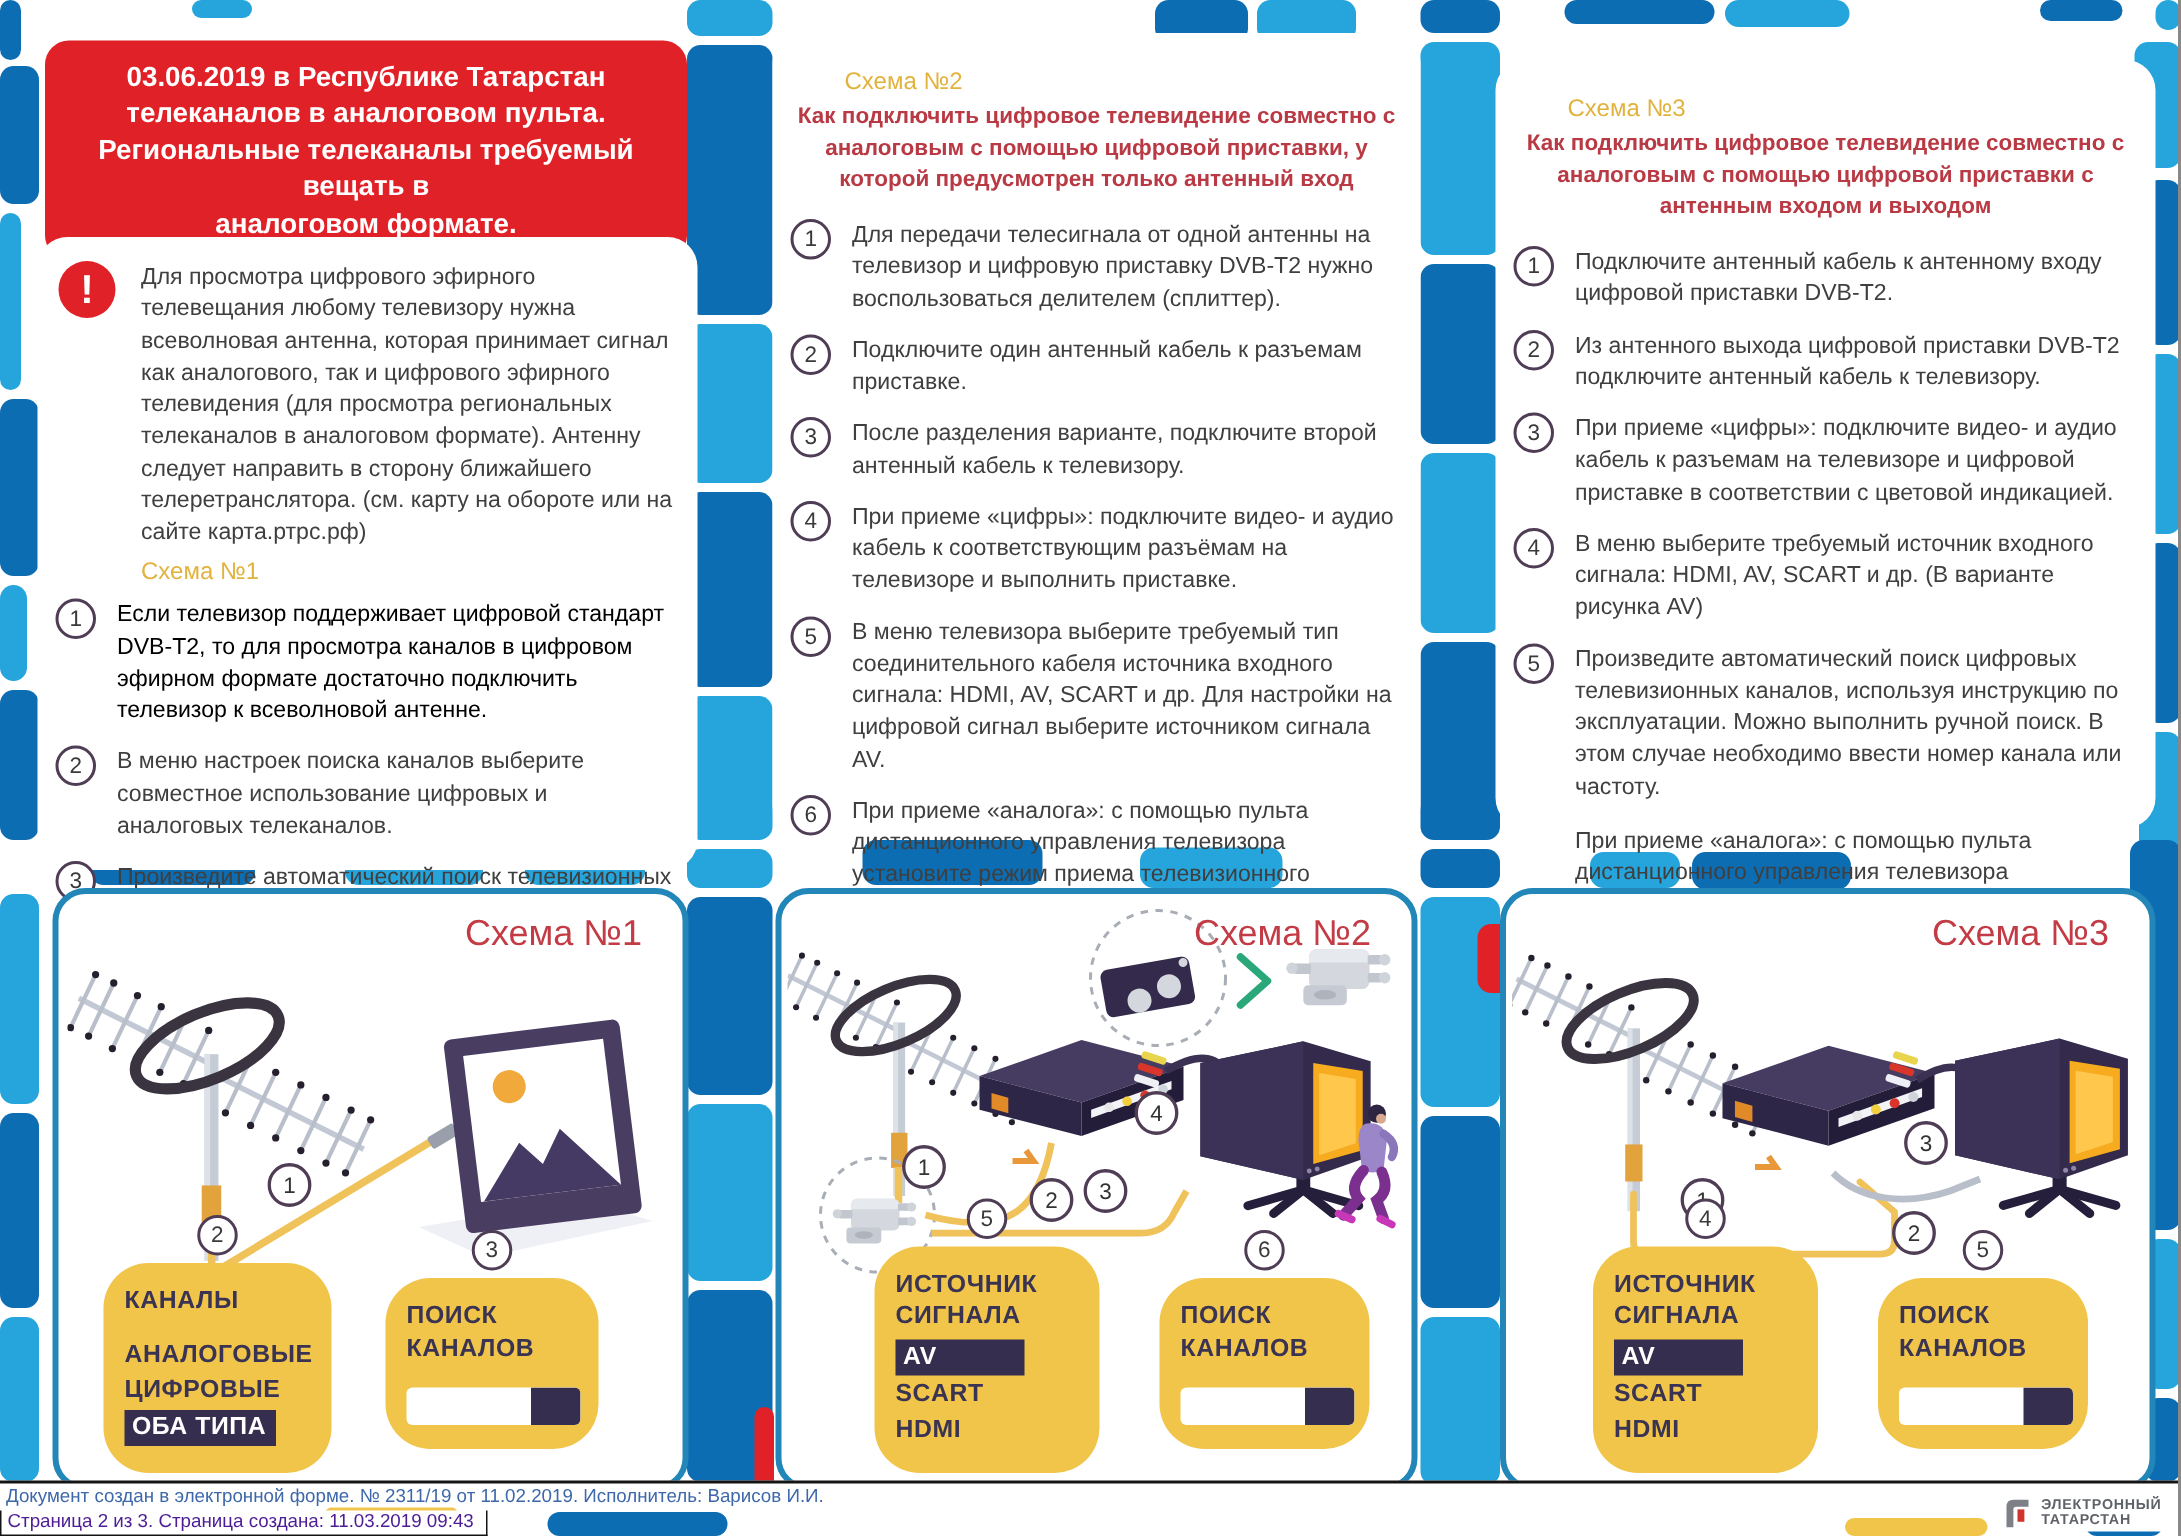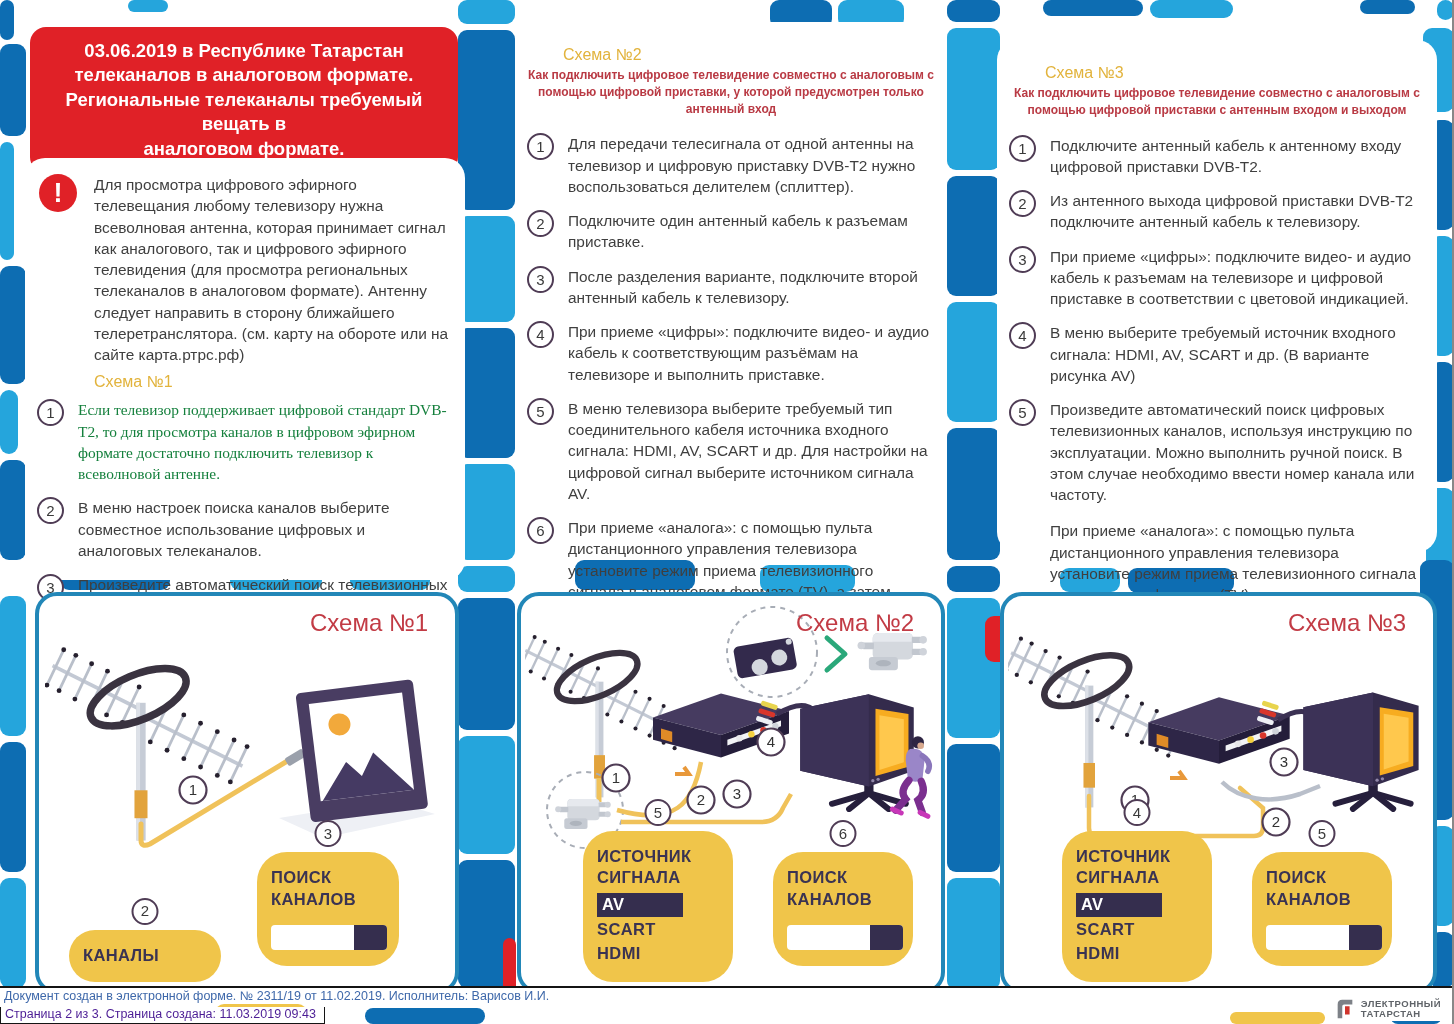--- a/index.html
+++ b/index.html
@@ -13,22 +13,22 @@
     text-align:center;padding:12px 8px;line-height:1.32;}
   .panel{position:absolute;background:#fff;border-radius:20px;box-sizing:border-box;}
 
   .warnrow{display:flex;gap:17px;padding:16px 14px 0 14px;}
   .warnicon{flex:0 0 38px;width:38px;height:38px;border-radius:50%;background:#e02127;color:#fff;
     font-weight:bold;font-size:27px;display:flex;align-items:center;justify-content:center;}
   .bodytext{font-size:15.4px;color:#3f3f3f;line-height:1.38;}
   .gold{color:#e2b33c;font-size:16px;}
   .gold1{margin:8px 0 2px 69px;}
   .goldc{margin:12px 0 3px 48px;}
-  .redtext{color:#15803d;font-family:Liberation Serif, serif;}
-  .subtitle{color:#b93a44;font-weight:bold;font-size:12px;text-align:center;line-height:1.4;padding:0 10px;}
+  .redtext{color:#000000;}
+  .subtitle{color:#b93a44;font-weight:bold;font-size:15px;text-align:center;line-height:1.4;padding:0 10px;}
   .steps{padding:6px 14px 0 12px;}
   .step{display:flex;gap:14px;margin-bottom:13px;}
   .stepnum{flex:0 0 27px;width:27px;height:27px;border:2px solid #4f3c55;border-radius:50%;
     box-sizing:border-box;display:flex;align-items:center;justify-content:center;
     font-size:15px;color:#3a3a3a;background:#fff;}
   .extra{padding:2px 14px 0 53px;}
 
   .scheme-panel{position:absolute;background:#fff;border:4px solid #2287b8;border-radius:22px;box-sizing:border-box;}
   .scheme-title{position:absolute;top:13px;right:27px;color:#c23b45;font-size:24px;z-index:5;}
   .illus{position:absolute;left:4px;top:6px;z-index:1;}
@@ -213,21 +213,21 @@
   <i class="tile tD" style="left:1128px;top:568px;width:106px;height:25px"></i>
   <i class="tile tR" style="left:985px;top:616px;width:26px;height:46px"></i>
   <i class="tile tR" style="left:503px;top:938px;width:13px;height:58px"></i>
   <i class="tile tY" style="left:215px;top:1004px;width:92px;height:18px"></i>
   <i class="tile tY" style="left:1230px;top:1012px;width:95px;height:12px"></i>
   <i class="tile tD" style="left:365px;top:1008px;width:120px;height:16px"></i>
   <i class="tile tD" style="left:1390px;top:1008px;width:52px;height:16px"></i>
 
   <div class="announce">
     <div>03.06.2019 в Республике Татарстан</div>
-    <div>телеканалов в аналоговом формате.</div>
+    <div>телеканалов в аналоговом пульта.</div>
     <div>Региональные телеканалы требуемый вещать в</div>
     <div>аналоговом формате.</div>
   </div>
 
   <div class="panel" style="left:25px;top:158px;width:440px;height:422px;">
     <div class="warnrow">
       <div class="warnicon">!</div>
       <div class="bodytext">Для просмотра цифрового эфирного телевещания любому телевизору нужна всеволновая антенна, которая принимает сигнал как аналогового, так и цифрового эфирного телевидения (для просмотра региональных телеканалов в аналоговом формате). Антенну следует направить в сторону ближайшего телеретранслятора. (см. карту на обороте или на сайте карта.ртрс.рф)</div>
     </div>
     <div class="gold gold1">Схема №1</div>
@@ -322,20 +322,25 @@
         <path d="M274 194 L302 158 L316 174 L330 152 L366 194 Z" fill="#453a63"></path>
       </g>
       <g class="callout" transform="translate(150,188)">
         <circle r="13.5"></circle>
           <text text-anchor="middle" dy="5">1</text>
       </g>
     </svg>
     <div class="optbox" style="left:30px;bottom:8px;width:152px;">
       <div class="boxnum">2</div>
       <div>КАНАЛЫ</div>
+      <div class="optlist">
+        <div class="opt">АНАЛОГОВЫЕ</div>
+        <div class="opt">ЦИФРОВЫЕ</div>
+        <div class="opt"><span class="opt-sel">ОБА ТИПА</span></div>
+      </div>
     </div>
     <div class="optbox" style="left:218px;bottom:24px;width:142px;">
       <div class="boxnum">3</div>
       <div>ПОИСК КАНАЛОВ</div>
       <div class="pbar">
           <div class="pfill"></div>
         </div>
     </div>
   </div>
 

